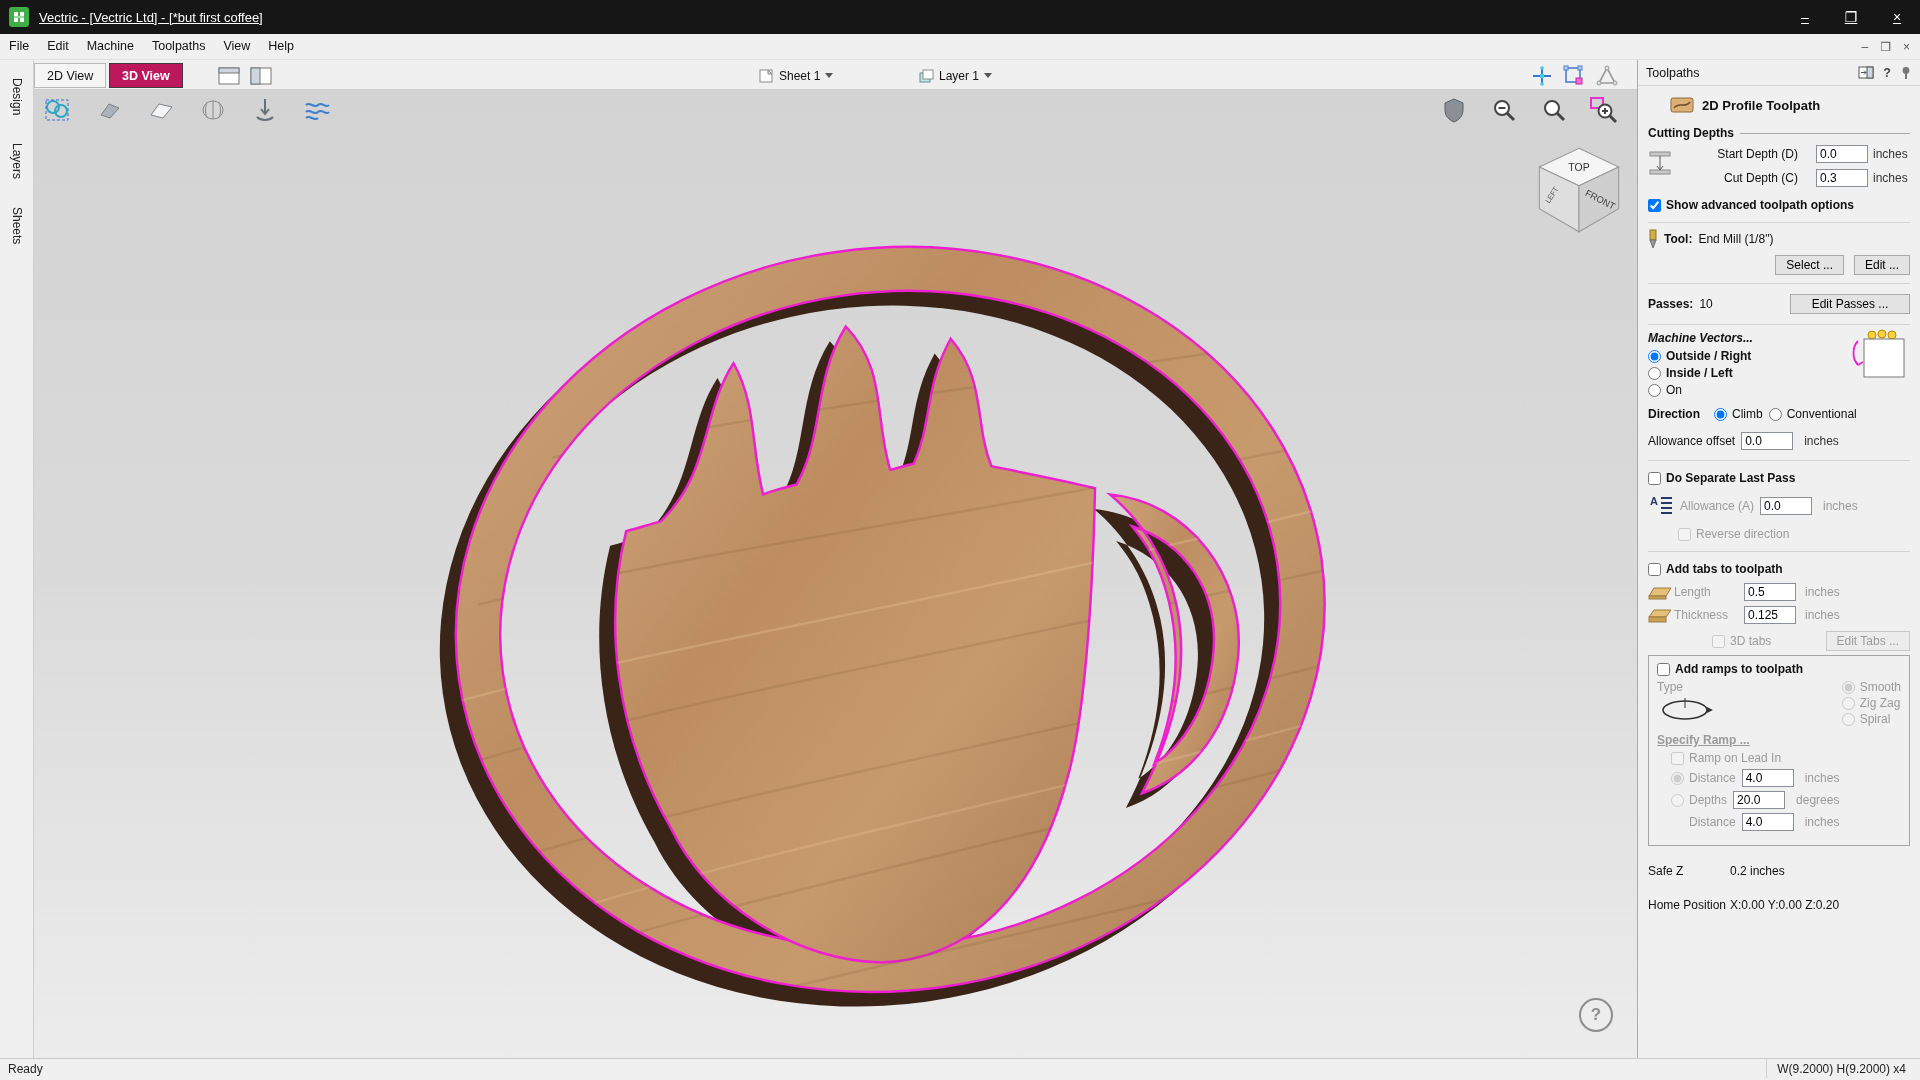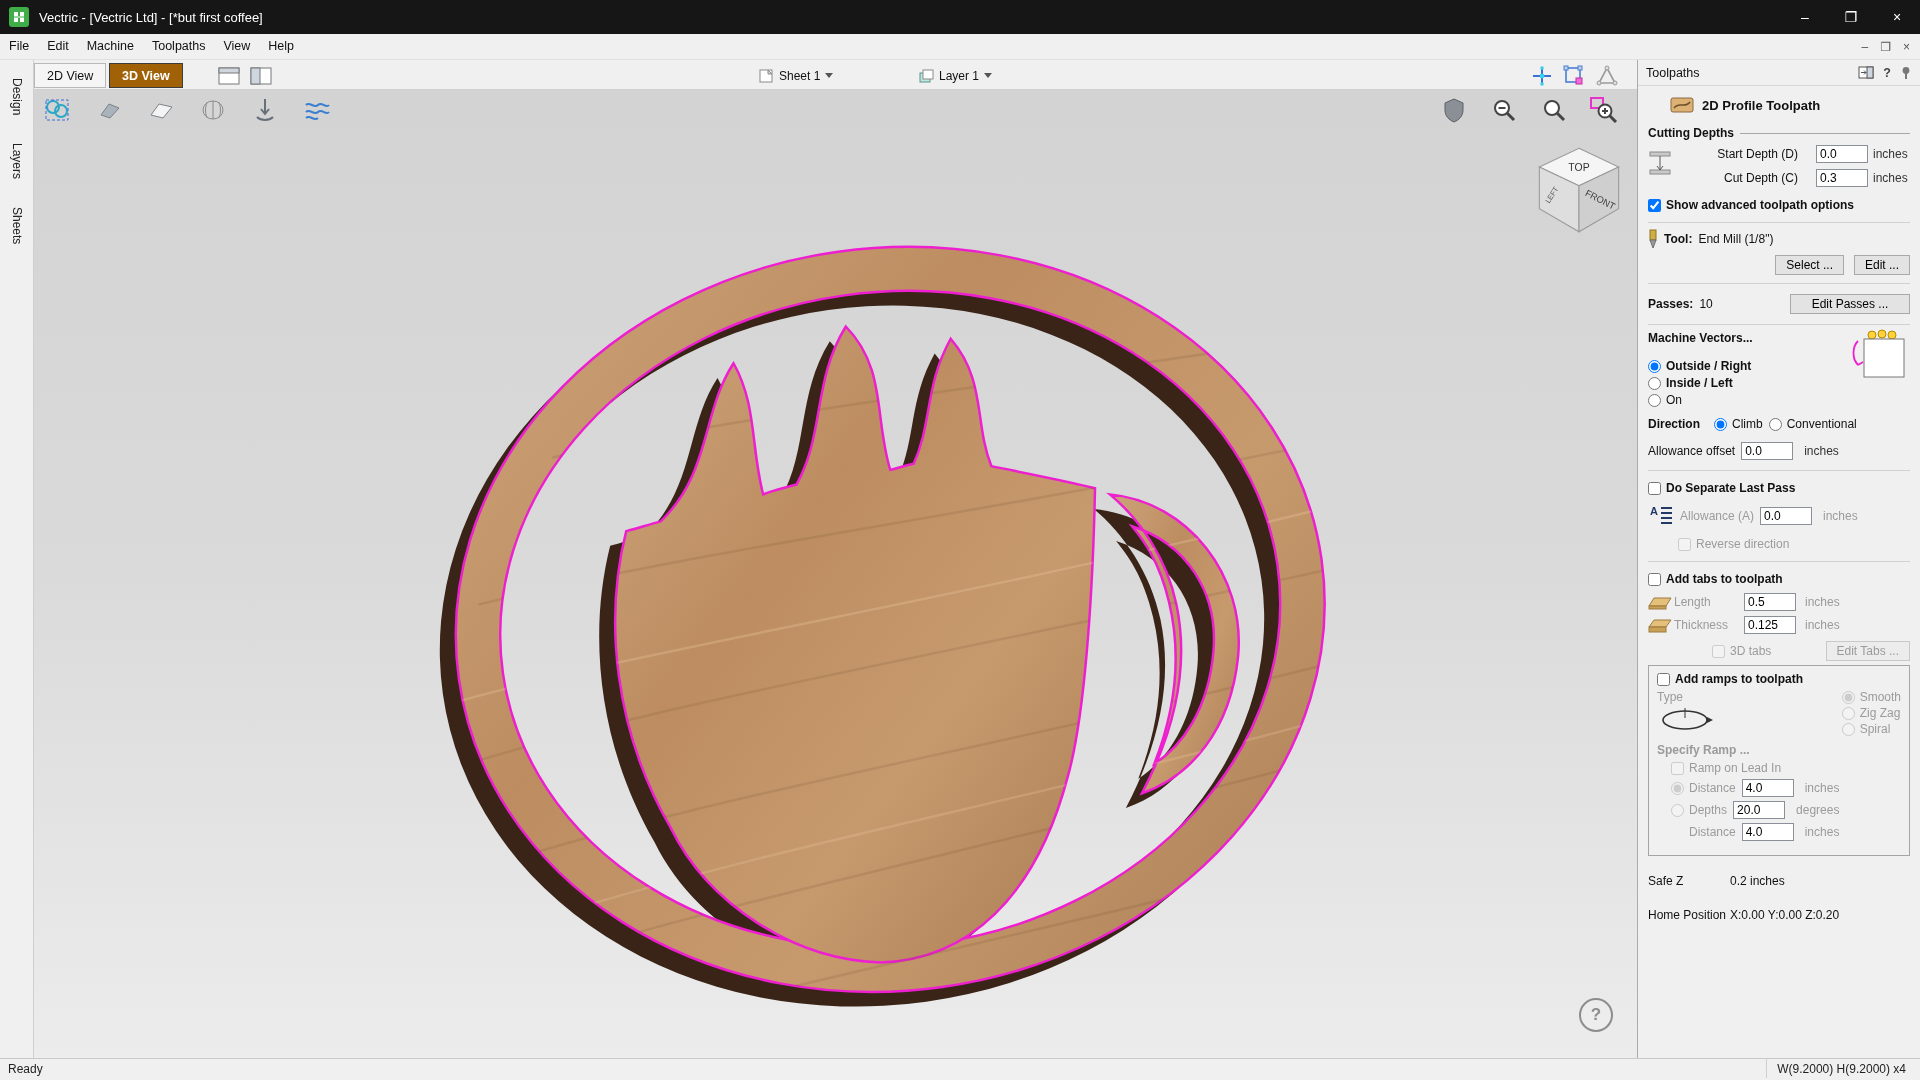--- a/index.html
+++ b/index.html
@@ -2,42 +2,42 @@
 <html><head>
 <meta charset="utf-8">
 <style>
   * { box-sizing: border-box; margin: 0; padding: 0; }
   html,body { width:1920px; height:1080px; overflow:hidden;
     font-family:"Liberation Sans", sans-serif; font-size:12px; color:#111;
     background:#f0f0f0; }
 
   
   .titlebar { position:absolute; left:0; top:0; width:1920px; height:34px;
-    background:#161616; color:#fff; display:flex; align-items:center; }
+    background:#161616; color:#fff; display:flex; align-items:center;text-decoration:underline; }
   .app-icon { width:20px; height:20px; margin:0 10px 0 9px; border-radius:3px;
     background:#3fae49; position:relative; }
   .app-icon::after { content:""; position:absolute; left:5px; top:5px; width:10px; height:10px;
     background:#fff; clip-path:polygon(0 0,40% 0,40% 100%,0 100%,0 55%,100% 55%,100% 100%,60% 100%,60% 0,100% 0,100% 45%,0 45%); }
   .title-text { font-size:13px; }
   .win-controls { margin-left:auto; display:flex; height:34px; }
   .win-btn { width:46px; height:34px; display:flex; align-items:center; justify-content:center;
     font-size:14px; color:#fff; cursor:default; }
 
   
   .menubar { position:absolute; left:0; top:34px; width:1920px; height:26px;
     background:#f0f0f0; border-bottom:1px solid #e0e0e0; display:flex; align-items:center; }
   .menu-item { padding:0 9px; line-height:25px; font-size:12.5px; }
   .mdi-controls { margin-left:auto; display:flex; gap:12px; padding-right:10px; color:#555; font-size:12px; }
 
   
   .tabrow { position:absolute; left:34px; top:60px; width:1603px; height:30px;
     background:#f0f0f0; border-bottom:1px solid #cfcfcf; }
   .viewtab { position:absolute; top:3px; height:25px; display:flex; align-items:center;
     padding:0 12px; font-size:12.5px; border:1px solid #b9b9b9; background:#f5f5f5; }
-  .viewtab.active { background:#a16207; color:#fff; border-color:#3c3c3c; font-weight:bold; }
+  .viewtab.active { background:#be185d; color:#fff; border-color:#3c3c3c; font-weight:bold; }
   .tool-ic { position:absolute; top:3px; width:26px; height:25px; display:flex;
     align-items:center; justify-content:center; border:1px solid transparent; }
   .dropdown { position:absolute; top:4px; height:23px; display:flex; align-items:center; gap:5px;
     padding:0 6px; font-size:12px; }
   .caret { width:0; height:0; border-left:4px solid transparent; border-right:4px solid transparent;
     border-top:5px solid #555; }
 
   
   .sidestrip { position:absolute; left:0; top:60px; width:34px; height:998px;
     background:#f0f0f0; border-right:1px solid #cfcfcf; }
@@ -423,21 +423,21 @@
     <div class="inline-row">
       <b>Passes:</b>
       <span>10</span>
       <span class="grow"></span>
       <button class="btn" style="min-width:120px;">Edit Passes ...</button>
     </div>
 
     <hr class="sep">
 
     <div class="mv-wrap">
-      <div style="font-weight:bold; margin-bottom:14px;">Machine Vectors...</div>
+      <div style="font-weight:bold; margin-bottom:4px;font-style:italic;">Machine Vectors...</div>
       <svg class="mv-diagram" width="58" height="54">
         <circle cx="22" cy="6" r="4" fill="#ffd23c" stroke="#b08c00"></circle>
         <circle cx="32" cy="5" r="4" fill="#ffd23c" stroke="#b08c00"></circle>
         <circle cx="42" cy="6" r="4" fill="#ffd23c" stroke="#b08c00"></circle>
         <rect x="14" y="10" width="40" height="38" fill="#fff" stroke="#777"></rect>
         <path d="M8 12 C2,18 2,30 8,36 M8 36 L4 30 M8 36 L13 33" fill="none" stroke="#ee1fd0" stroke-width="1.8"></path>
       </svg>
       <label class="radio-row bold">
           <input type="radio" name="mv" checked="" style="">
           <span>Outside / Right</span>
@@ -544,21 +544,21 @@
           <label class="radio-row dis" style="margin:0;">
               <input type="radio" name="rtype" disabled="" style="">
               <span>Zig Zag</span>
             </label>
           <label class="radio-row dis" style="margin:0;">
               <input type="radio" name="rtype" disabled="" style="">
               <span>Spiral</span>
             </label>
         </div>
       </div>
-      <div class="dis" style="font-weight:bold; margin:6px 0 4px 0;">Specify Ramp ...</div>
+      <div class="dis" style="font-weight:bold; margin:6px 0 4px 0;text-decoration:underline;">Specify Ramp ...</div>
       <label class="chk-row dis" style="margin-left:14px;">
         <input type="checkbox" disabled="" style="">
         <span>Ramp on Lead In</span>
       </label>
       <div class="inline-row" style="margin-left:14px;">
         <label class="radio-row dis" style="margin:0;">
             <input type="radio" name="rspec" checked="" disabled="" style="">
             <span>Distance</span>
           </label>
         <input class="field" value="4.0" style="">

